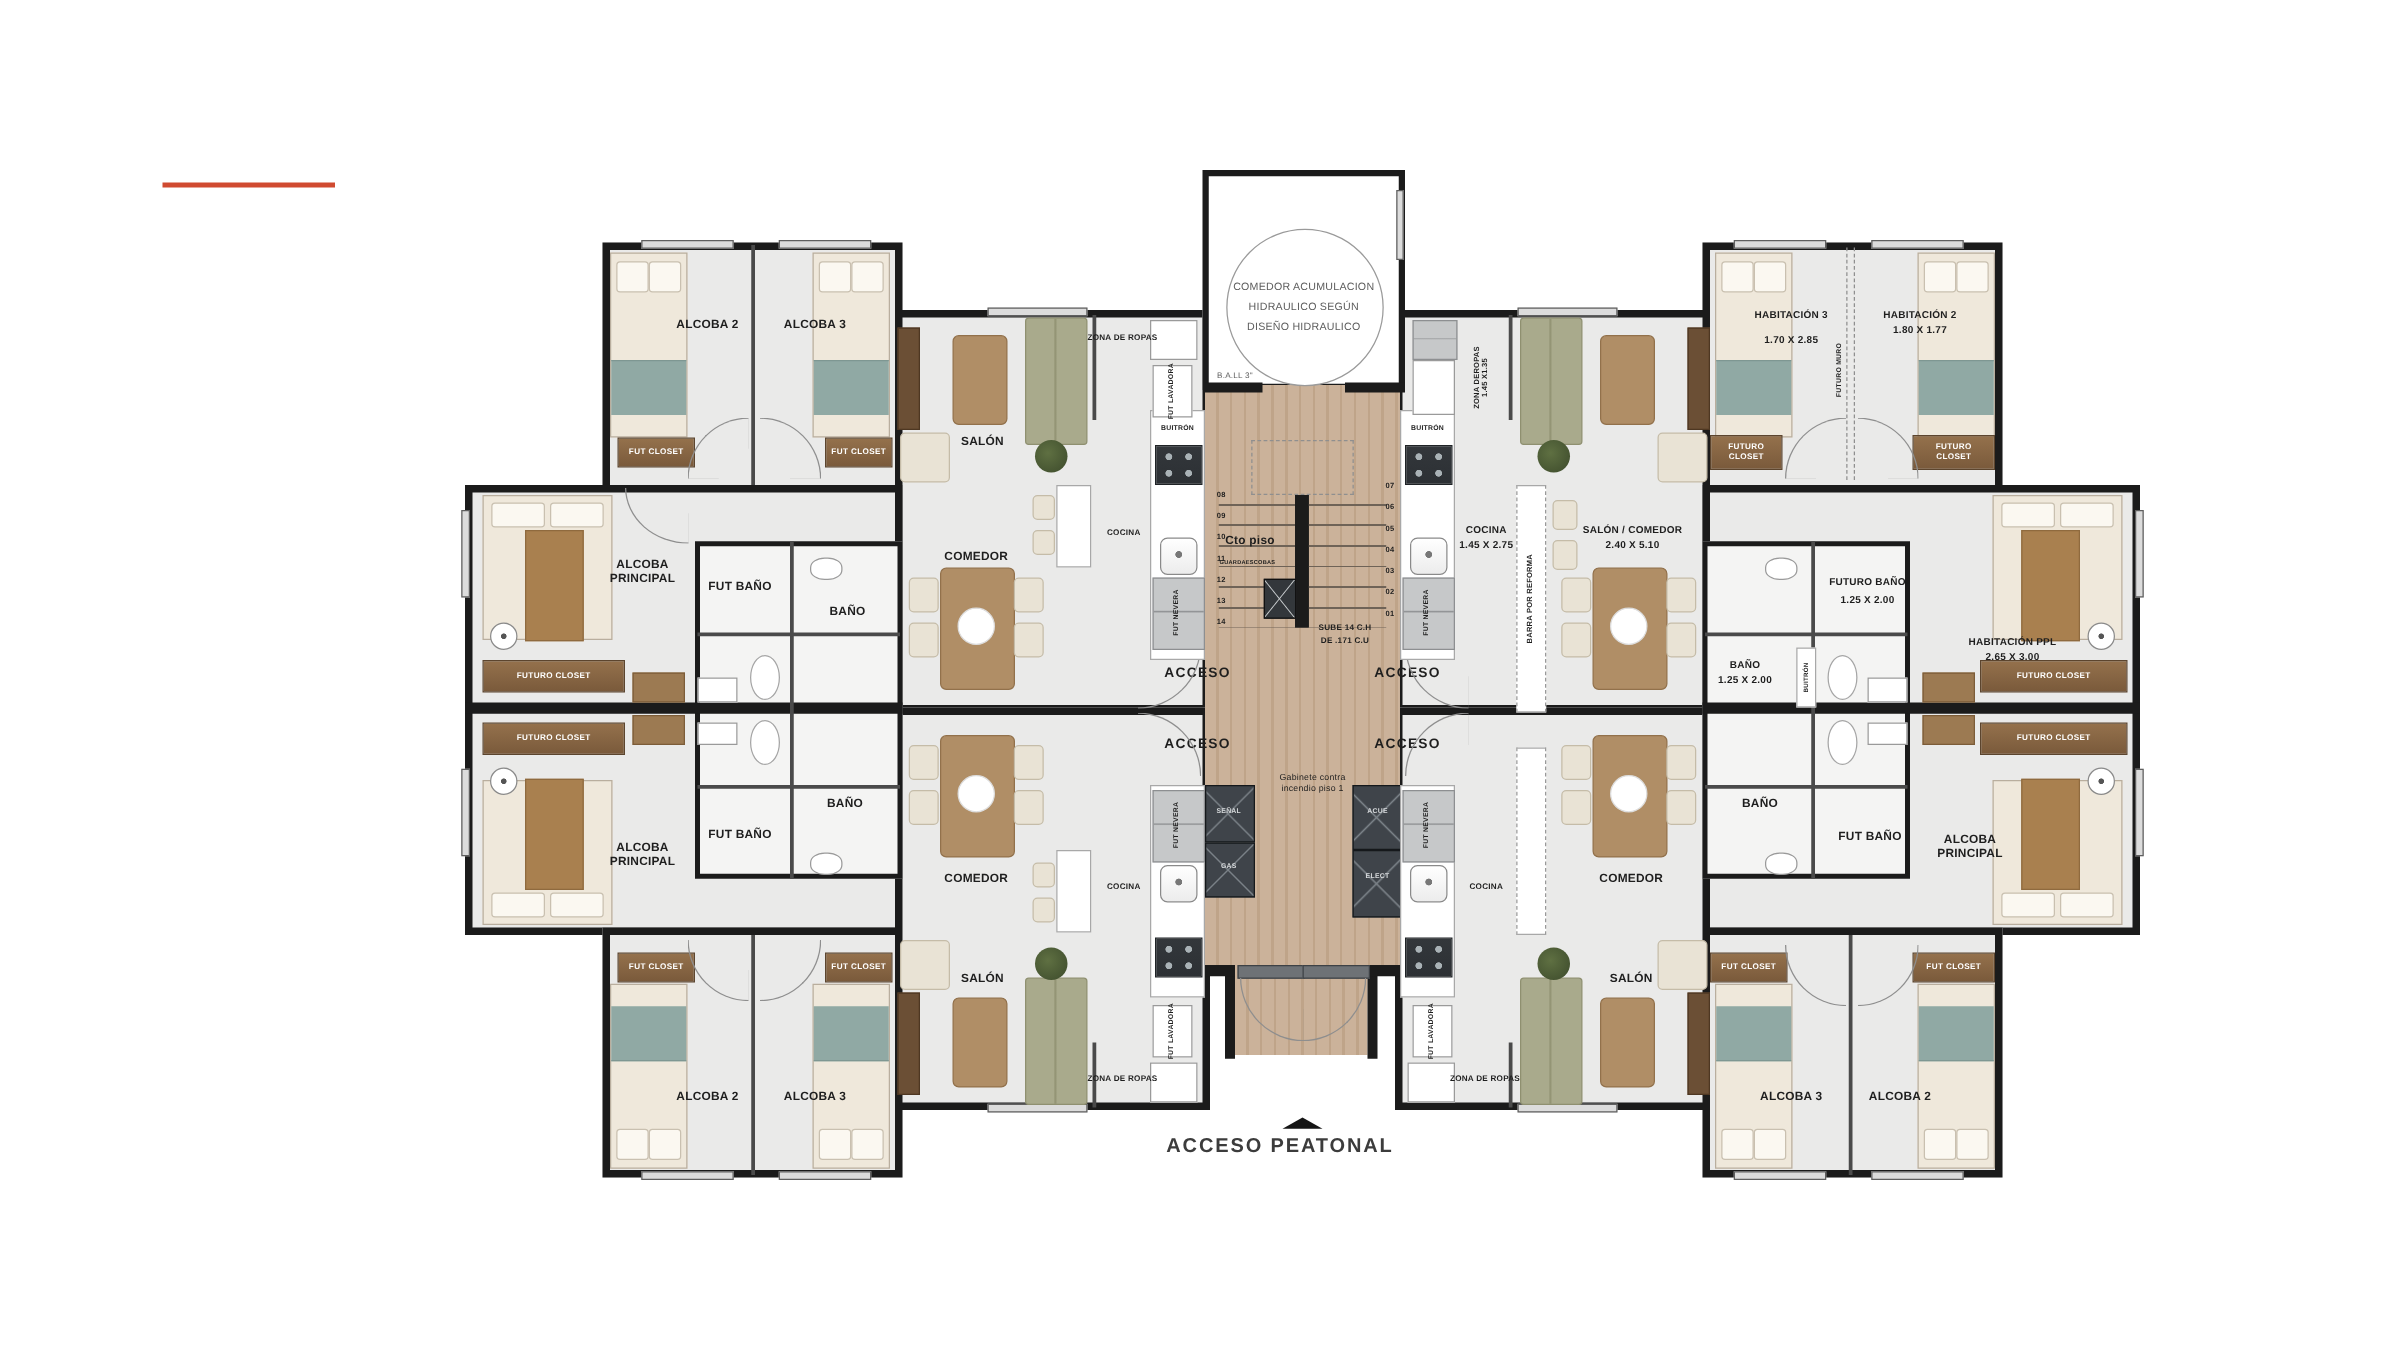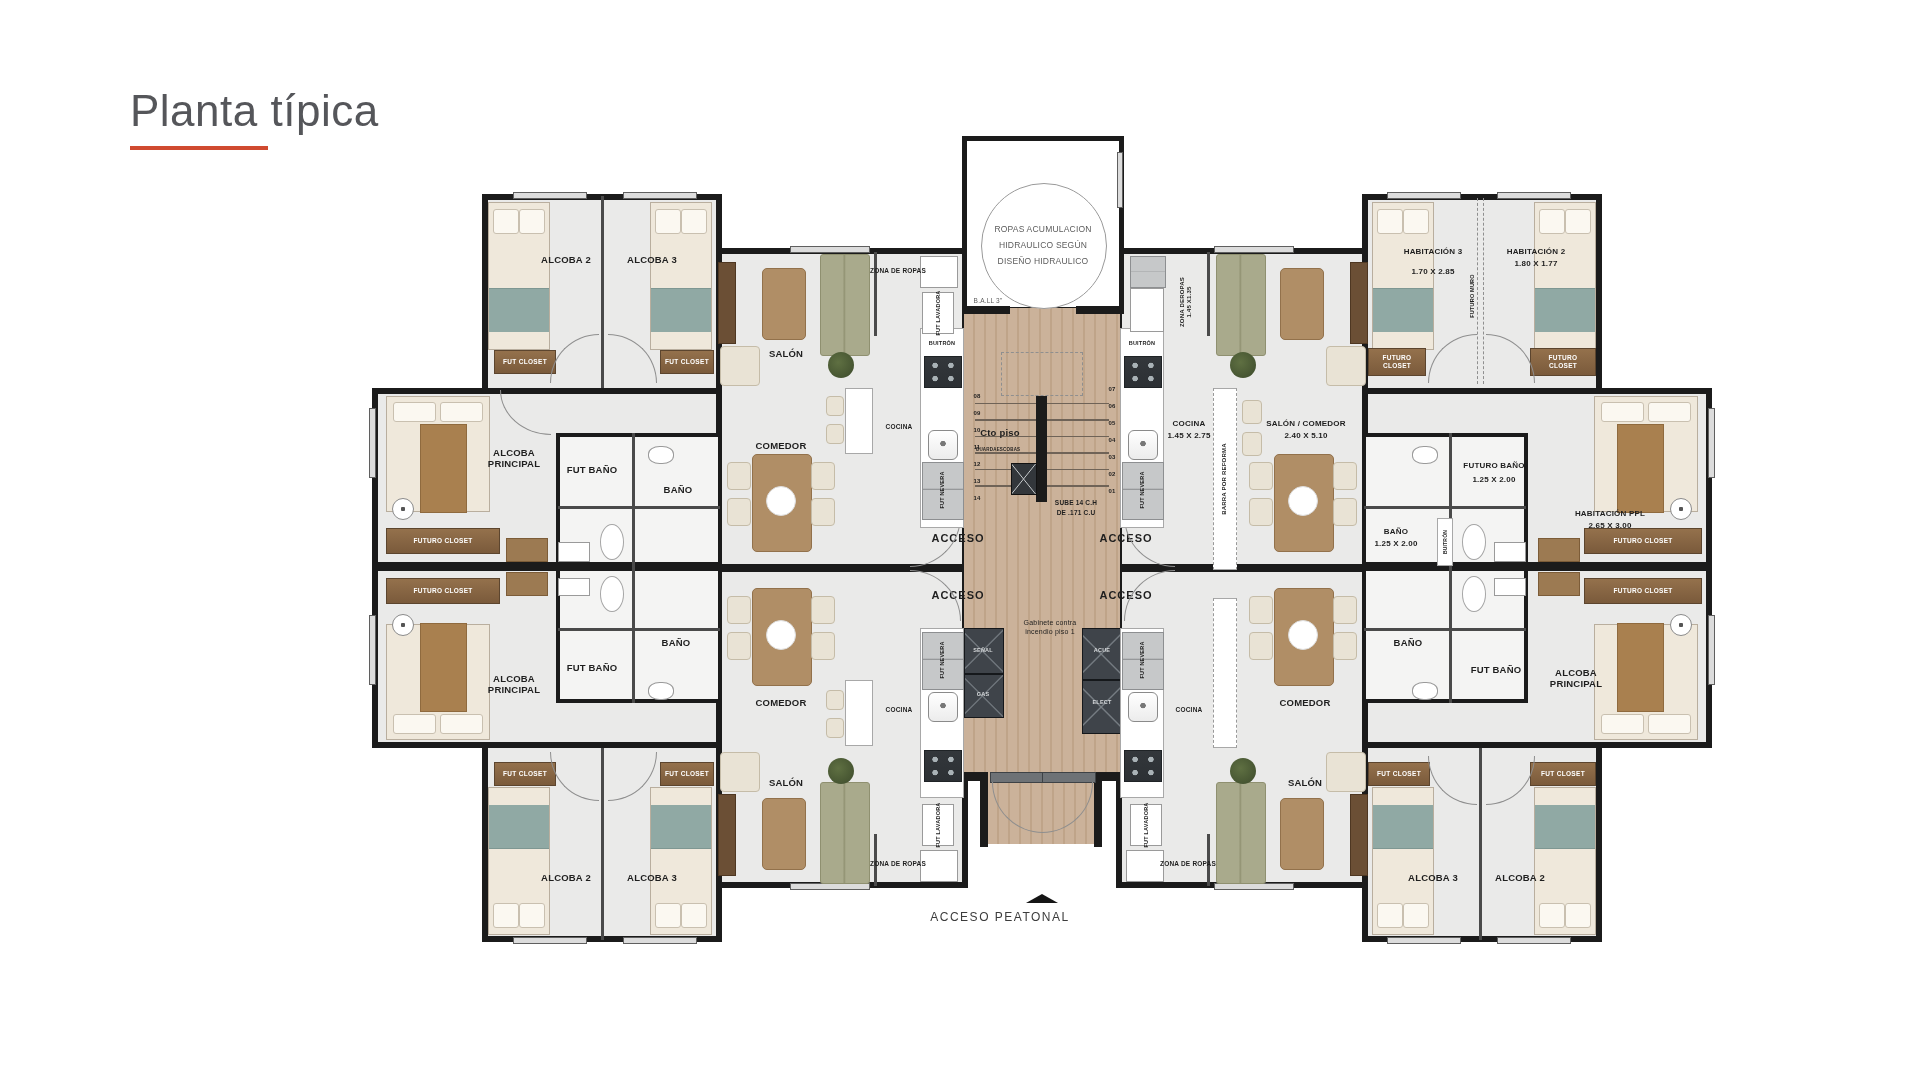--- a/index.html
+++ b/index.html
@@ -70,21 +70,20 @@
   .treads{position:absolute;background:repeating-linear-gradient(180deg,transparent 0 15px,#6F6357 15px 16.5px);}
   .doorleaf{position:absolute;background:#6E7276;border:1px solid #3E4246;}
   .tri{position:absolute;width:0;height:0;border-left:16px solid transparent;border-right:16px solid transparent;border-bottom:9px solid #151515;}
   #title{position:absolute;left:130px;top:86px;font-size:44px;color:#55565A;letter-spacing:.5px;}
   #underline{position:absolute;left:130px;top:146px;width:138px;height:4px;background:#D04A30;}
 </style>
 </head>
 <body>
 
 <div id="stage">
-  <div id="title">Planta típica</div>
   <div id="underline"></div>
 
   <div class="floor" style="left:482px;top:194px;width:240px;height:200px"></div>
   <div class="floor" style="left:716px;top:248px;width:252px;height:322px"></div>
   <div class="floor" style="left:372px;top:388px;width:350px;height:360px"></div>
   <div class="floor" style="left:482px;top:742px;width:240px;height:200px"></div>
   <div class="floor" style="left:716px;top:566px;width:252px;height:322px"></div>
   <div class="floor" style="left:1362px;top:194px;width:240px;height:200px"></div>
   <div class="floor" style="left:1116px;top:248px;width:252px;height:322px"></div>
   <div class="floor" style="left:1362px;top:388px;width:350px;height:360px"></div>
@@ -133,21 +132,21 @@
   <div class="win" style="left:1497px;top:937px;width:74px;height:7px"></div>
   <div class="win" style="left:790px;top:883px;width:80px;height:7px"></div>
   <div class="win" style="left:1214px;top:883px;width:80px;height:7px"></div>
   <div class="win" style="left:369px;top:408px;width:7px;height:70px"></div>
   <div class="win" style="left:369px;top:615px;width:7px;height:70px"></div>
   <div class="win" style="left:1708px;top:408px;width:7px;height:70px"></div>
   <div class="win" style="left:1708px;top:615px;width:7px;height:70px"></div>
   <div class="win" style="left:1117px;top:152px;width:6px;height:56px"></div>
 
   <div class="circle" style="left:981px;top:183px;width:124px;height:124px"></div>
-  <div class="lbl gray" style="left:1043px;top:229px;font-size:8.5px">ROPAS ACUMULACION</div>
+  <div class="lbl gray" style="left:1043px;top:229px;font-size:8.5px">COMEDOR ACUMULACION</div>
   <div class="lbl gray" style="left:1043px;top:245px;font-size:8.5px">HIDRAULICO SEGÚN</div>
   <div class="lbl gray" style="left:1043px;top:261px;font-size:8.5px">DISEÑO HIDRAULICO</div>
   <div class="lbl gray sm" style="left:988px;top:301px">B.A.LL 3"</div>
 
   <div class="dashbox" style="left:1001px;top:352px;width:82px;height:44px"></div>
   <div class="treads" style="left:975px;top:388px;width:134px;height:114px"></div>
   <div class="wall" style="left:1036px;top:396px;width:11px;height:106px"></div>
   <div class="xbox" style="left:1011px;top:463px;width:24px;height:30px"></div>
   <div class="lbl" style="left:1000px;top:433px;font-weight:600">Cto piso</div>
   <div class="lbl" style="left:998px;top:450px;font-size:4.5px;font-weight:600">GUARDAESCOBAS</div>
@@ -188,21 +187,21 @@
   <div class="shaft" style="left:1082px;top:628px;width:40px;height:50px"></div>
   <div class="shaft" style="left:1082px;top:680px;width:40px;height:52px"></div>
   <div class="lbl xs lt" style="left:1102px;top:650px">ACUE</div>
   <div class="lbl xs lt" style="left:1102px;top:702px">ELECT</div>
 
   <div class="doorleaf" style="left:990px;top:772px;width:52px;height:9px"></div>
   <div class="doorleaf" style="left:1042px;top:772px;width:52px;height:9px"></div>
   <div class="arcA" style="left:992px;top:782px;width:50px;height:50px"></div>
   <div class="arcB" style="left:1042px;top:782px;width:50px;height:50px"></div>
   <div class="tri" style="left:1026px;top:894px"></div>
-  <div class="lbl" style="left:1000px;top:917px;font-size:12px;font-weight:400;letter-spacing:1.5px;color:#3C3C3C">ACCESO  PEATONAL</div>
+  <div class="lbl" style="left:1024px;top:917px;font-size:16px;font-weight:700;letter-spacing:1.5px;color:#3C3C3C">ACCESO  PEATONAL</div>
 
   <div class="counter" style="left:920px;top:328px;width:44px;height:200px"></div>
   <div class="lbl xs" style="left:942px;top:343px">BUITRÓN</div>
   <div class="stove" style="left:924px;top:356px;width:36px;height:30px"></div>
   <div class="sink" style="left:928px;top:430px;width:28px;height:28px"></div>
   <div class="fridge" style="left:922px;top:462px;width:40px;height:56px"></div>
   <div class="lbl v xs" style="left:942px;top:490px">FUT NEVERA</div>
 
   <div class="counter" style="left:1120px;top:328px;width:44px;height:200px"></div>
   <div class="lbl xs" style="left:1142px;top:343px">BUITRÓN</div>

